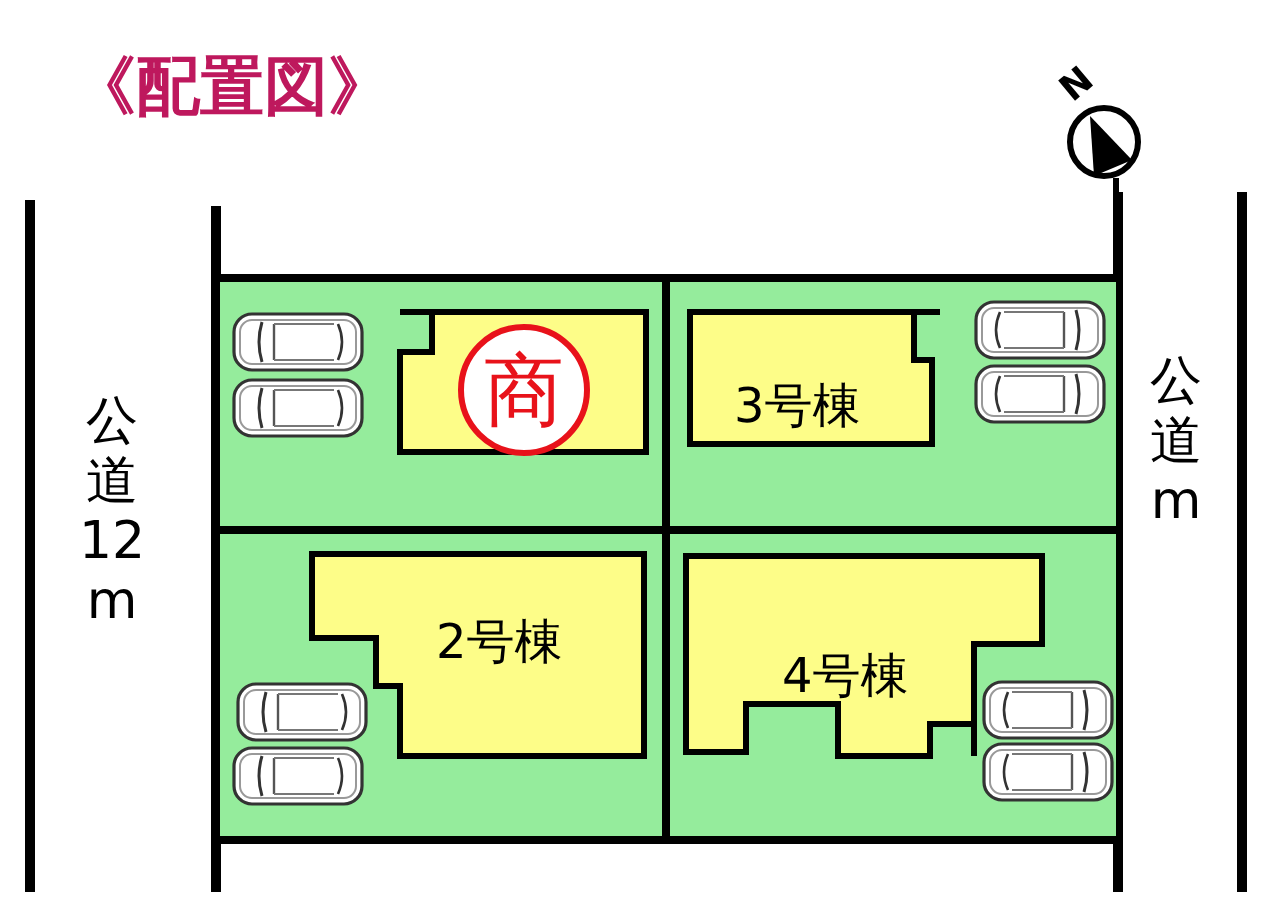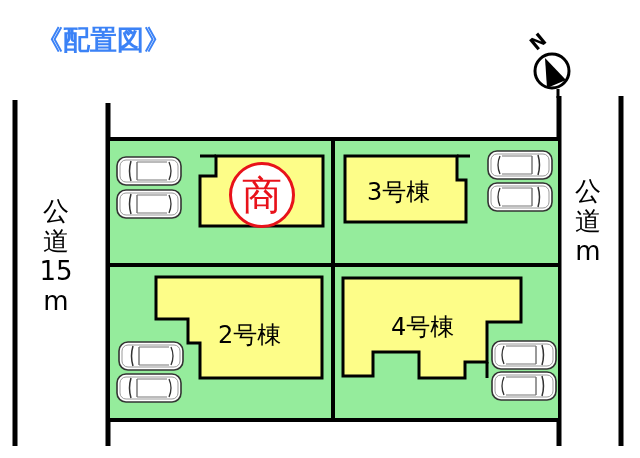--- a/index.html
+++ b/index.html
@@ -1,21 +1,21 @@
 <!DOCTYPE html>
 <html><head>
 <meta charset="utf-8">
 <style>
   html, body { margin: 0; padding: 0; background: #ffffff; }
   body { width: 640px; height: 458px; position: relative; overflow: hidden; font-family: "DejaVu Sans", sans-serif; }
-  .title { position: absolute; left: 36px; top: 22px; font-size: 27px; font-weight: bold; letter-spacing: 0px; color: #3b82f6; white-space: nowrap; }
+  .title { position: absolute; left: 36px; top: 22px; font-size: 32px; font-weight: bold; letter-spacing: 0px; color: #be185d; white-space: nowrap; }
   .road-label { position: absolute; color: #000; font-size: 26px; line-height: 30px; text-align: center; width: 40px; font-family: "DejaVu Sans", sans-serif; }
   .road-label span { display: block; }
   svg { position: absolute; left: 0; top: 0; }
-  .bldg-label { position: absolute; font-size: 24px; color: #000; white-space: nowrap; font-family: "DejaVu Sans", sans-serif; }
+  .bldg-label { position: absolute; font-size: 24px; color: #000; white-space: nowrap; font-family: "DejaVu Sans", sans-serif; margin-top: 11px; }
   .shop-badge { position: absolute; left: 229px; top: 162px; width: 66px; height: 66px; border-radius: 50%; background: #fff; border: 3px solid #e8121a; box-sizing: border-box; display: flex; align-items: center; justify-content: center; color: #e8121a; font-size: 40px; font-weight: normal; }
 </style>
 </head>
 <body>
 
 <div class="title">《配置図》</div>
 
 <svg width="640" height="458" viewBox="0 0 640 458">
   <defs>
     <g id="car">
@@ -76,27 +76,27 @@
     <circle cx="552" cy="71" r="17" fill="#fff" stroke="#000" stroke-width="3"></circle>
     <path d="M545 58 L566 80 L547 88 Z" fill="#000"></path>
     <line x1="558" y1="89" x2="558" y2="98" stroke="#000" stroke-width="3"></line>
     <text x="530" y="50" font-size="18" font-weight="bold" font-family="DejaVu Sans, sans-serif" transform="rotate(-40 535 42)" fill="#000">N</text>
   </g>
 </svg>
 
 <div class="road-label" style="left: 36px; top: 196px;">
   <span>公</span>
   <span>道</span>
-  <span>15</span>
+  <span>12</span>
   <span>m</span>
 </div>
 
 <div class="road-label" style="left: 568px; top: 176px;">
   <span>公</span>
   <span>道</span>
   <span>m</span>
 </div>
 
 <div class="shop-badge">商</div>
 
 <div class="bldg-label" style="left: 367px; top: 176px;">3号棟</div>
-<div class="bldg-label" style="left: 218px; top: 319px;">2号棟</div>
+<div class="bldg-label" style="left: 218px; top: 294px;">2号棟</div>
 <div class="bldg-label" style="left: 391px; top: 311px;">4号棟</div>
 
 </body></html>

